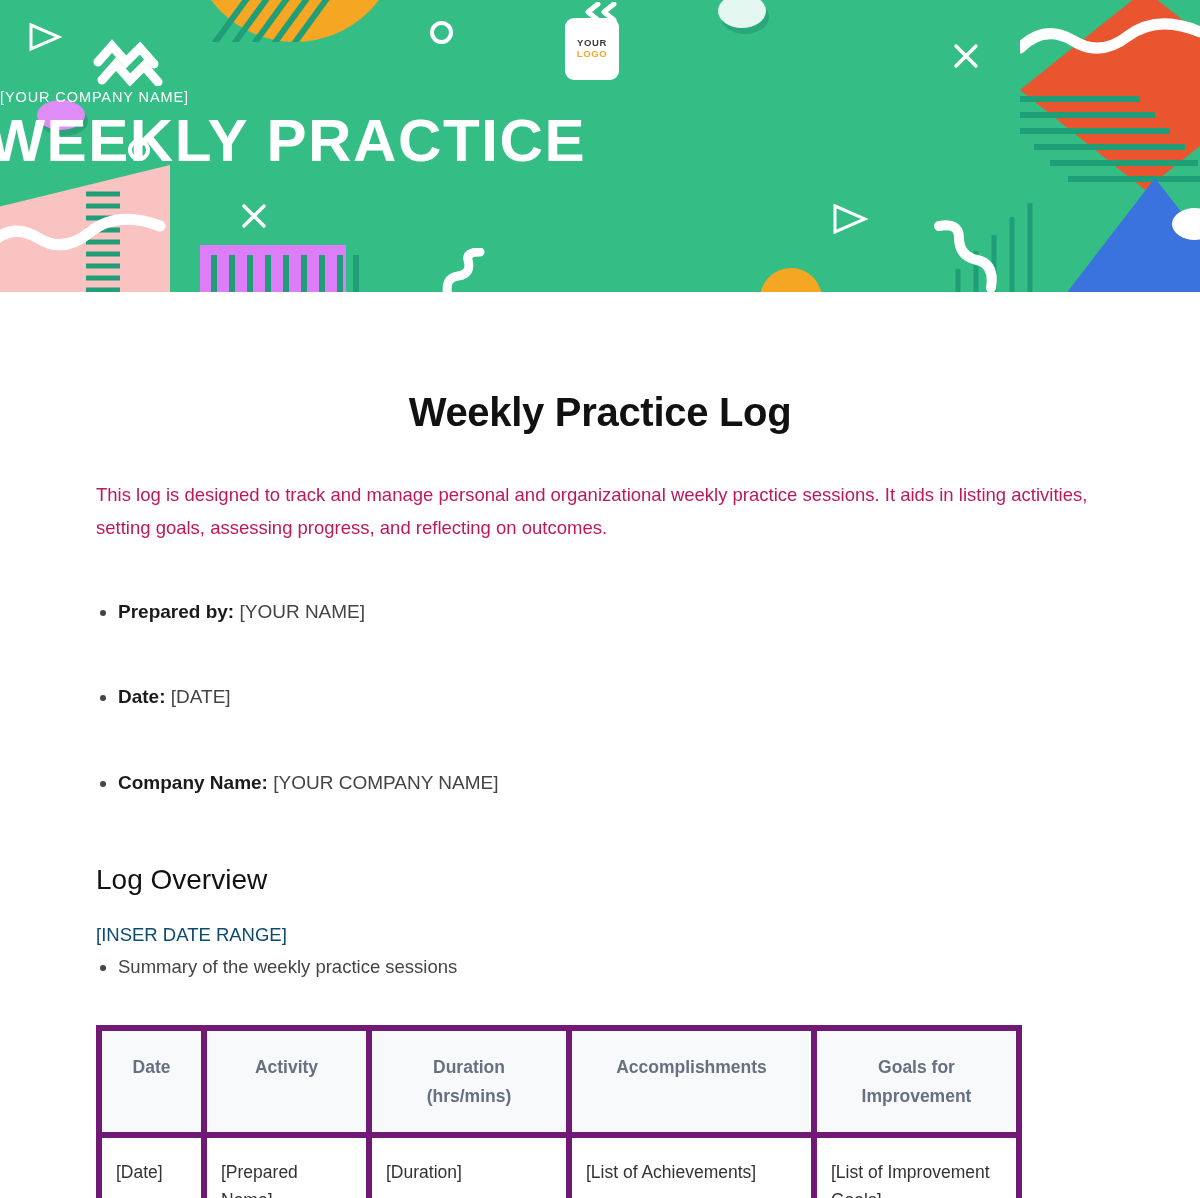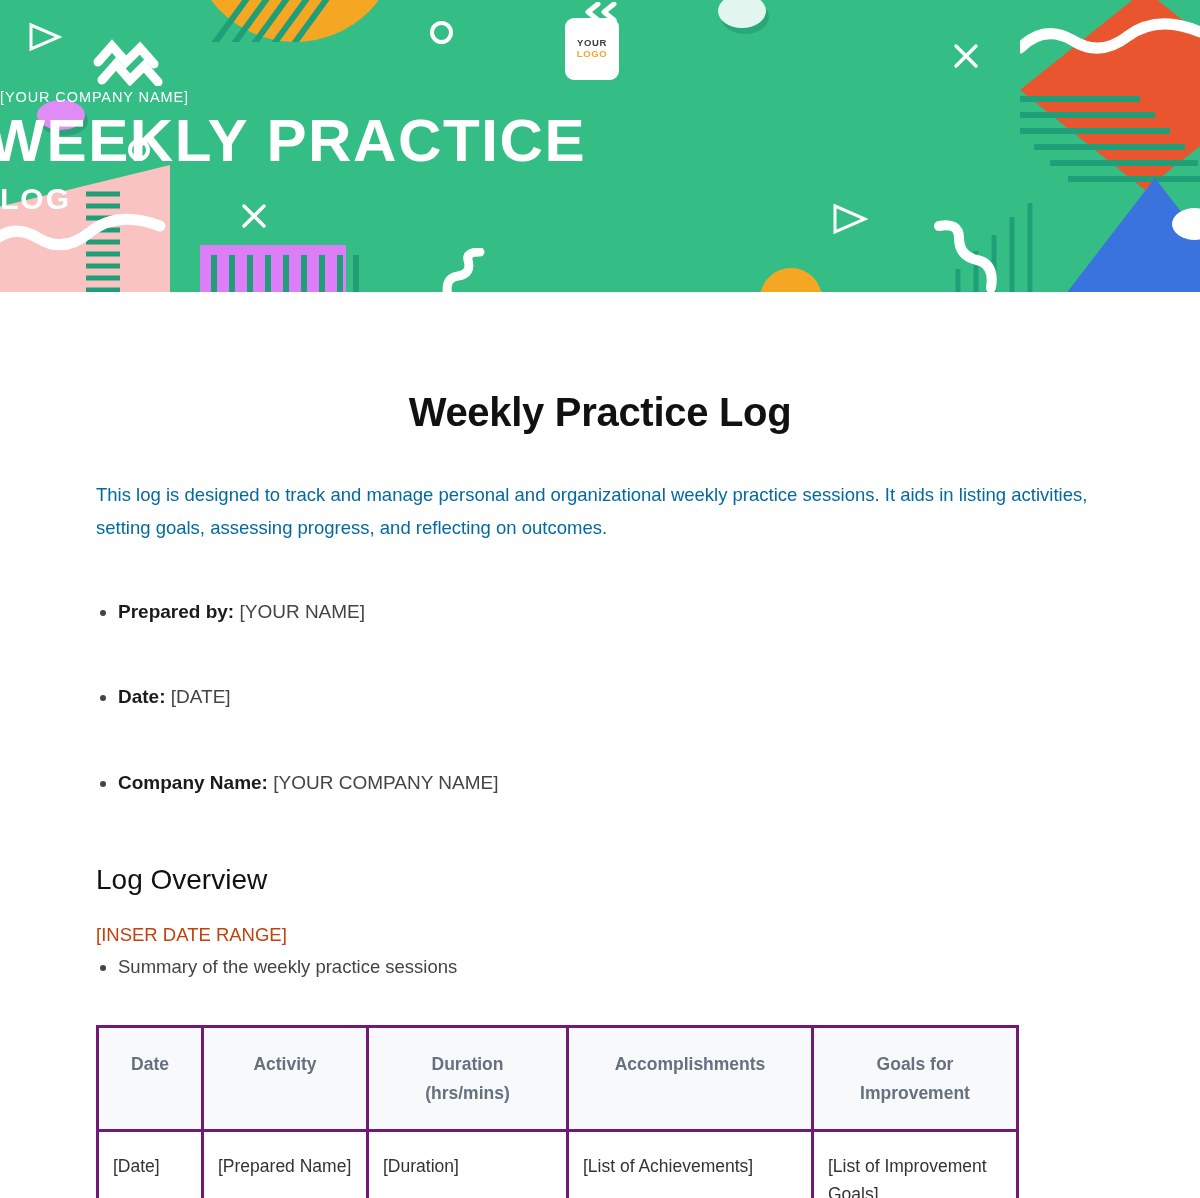--- a/index.html
+++ b/index.html
@@ -164,21 +164,21 @@
     font-size: 40px;
     font-weight: 700;
     color: #111111;
     margin: 98px 0 0 0;
     letter-spacing: -0.3px;
   }
   .intro {
     margin: 44px 0 0 0;
     font-size: 18.5px;
     line-height: 1.78;
-    color: #0369a1;
+    color: #be185d;
   }
   ul.meta {
     margin: 30px 0 0 0;
     padding-left: 22px;
     list-style: disc;
   }
   ul.meta li {
     font-size: 19px;
     line-height: 1.98;
     color: #444444;
@@ -187,21 +187,21 @@
   ul.meta li b { color: #1b1b1b; font-weight: 700; }
 
   .section-title {
     font-size: 28px;
     font-weight: 400;
     color: #111111;
     margin: 62px 0 0 0;
   }
   .date-range {
     font-size: 18.5px;
-    color: #c2410c;
+    color: #0c4a6e;
     margin: 28px 0 0 0;
   }
   ul.summary {
     margin: 6px 0 0 0;
     padding-left: 22px;
     list-style: disc;
   }
   ul.summary li {
     font-size: 18.5px;
     line-height: 1.6;
@@ -210,21 +210,21 @@
 
   
   table.log-table {
     width: 920px;
     margin-top: 44px;
     border-collapse: collapse;
     table-layout: fixed;
   }
   table.log-table th,
   table.log-table td {
-    border: 3px solid #701a75;
+    border: 6px solid #701a75;
     vertical-align: top;
   }
   table.log-table th {
     background: #f8f9fa;
     color: #667080;
     font-size: 17.5px;
     font-weight: 700;
     text-align: center;
     padding: 22px 8px;
     line-height: 1.62;
@@ -399,21 +399,20 @@
 
   <div class="deco white-ellipse-right"></div>
 
   <div class="banner-center">
     <div class="logo-box">
       <span class="logo-your">YOUR</span>
       <span class="logo-logo">LOGO</span>
     </div>
     <div class="company-name">[YOUR COMPANY NAME]</div>
     <div class="banner-title">WEEKLY PRACTICE</div>
-    <div class="banner-subtitle">LOG</div>
   </div>
 </div>
 
 <div class="doc">
 
   <h1 class="doc-title">Weekly Practice Log</h1>
 
   <p class="intro">This log is designed to track and manage personal and organizational weekly practice sessions. It aids in listing activities, setting goals, assessing progress, and reflecting on outcomes.</p>
 
   <ul class="meta">

